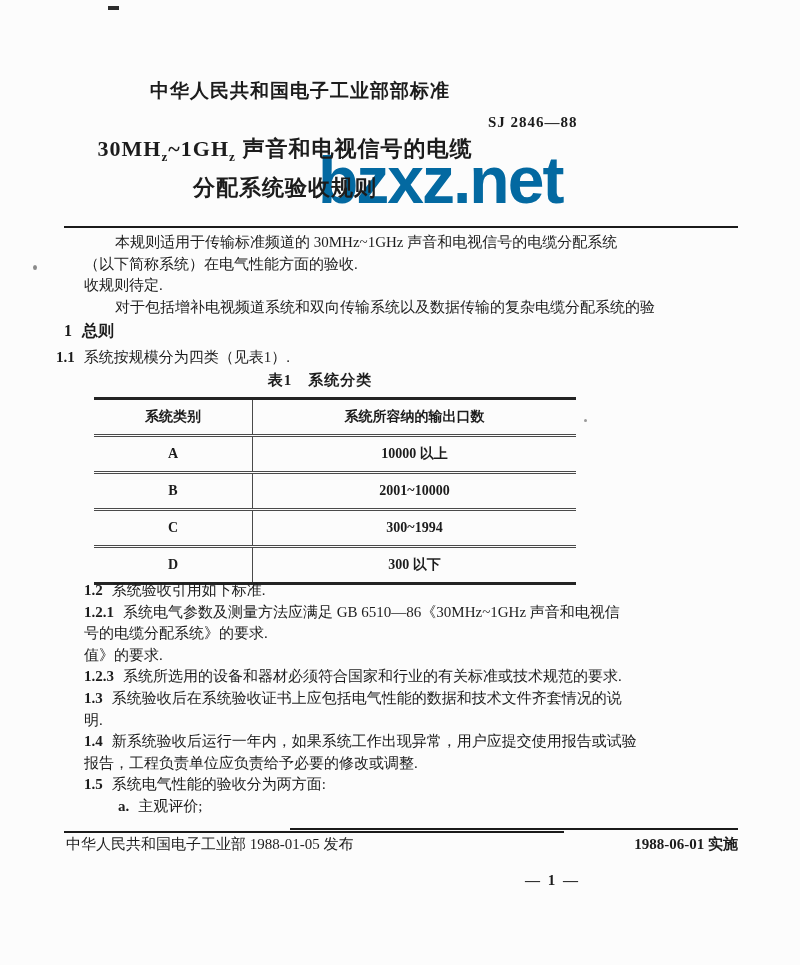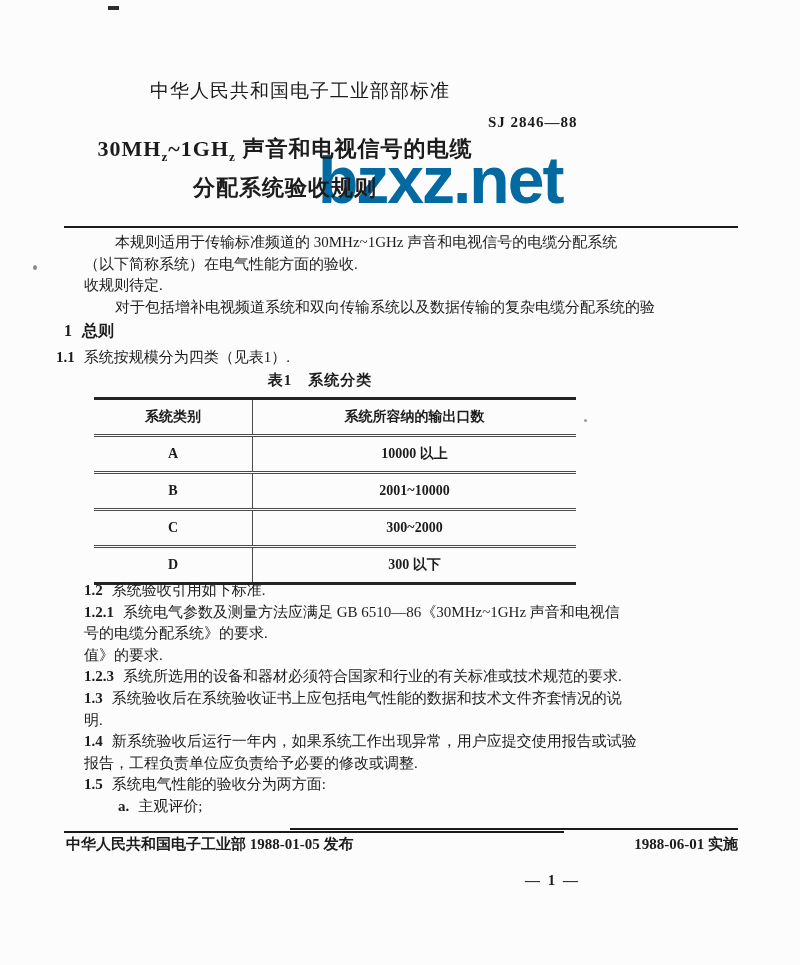--- a/index.html
+++ b/index.html
@@ -17,21 +17,21 @@
     position:absolute;left:318px;top:130px;z-index:0;
     font-family:Liberation Sans, sans-serif;
     font-weight:800;font-size:66px;letter-spacing:-2px;
     color:#0369a1;user-select:none;margin-top:12px;
   }
   .layer{position:absolute;z-index:1;}
 
   .agency{
     left:150px;top:78px;
     font-family:"Liberation Sans","DejaVu Sans",sans-serif;
-    font-size:19px;font-weight:normal;letter-spacing:1px;
+    font-size:19px;font-weight:bold;letter-spacing:1px;
   }
   .std-no{
     left:488px;top:114px;
     font-size:15px;font-weight:bold;letter-spacing:1px;
   }
   .doc-title{
     left:20px;top:133px;width:530px;text-align:center;
     font-size:22px;font-weight:bold;line-height:31px;letter-spacing:1px;
   }
   .doc-title sub{font-size:60%;vertical-align:sub;}
@@ -63,21 +63,21 @@
   table.cls td,table.cls th{
     height:34px;text-align:center;vertical-align:middle;
     font-size:14px;font-weight:bold;padding:0;margin-top:19px;
   }
   table.cls tr{border-bottom:3px double #4a4a4a;}
   table.cls tr:last-child{border-bottom:none;}
   table.cls .col-class{width:158px;border-right:1px solid #4a4a4a;}
 
   .clause-block{left:64px;top:580px;}
 
-  .footer-issued{left:66px;top:835px;font-size:15px;font-weight:bold;white-space:nowrap;}
+  .footer-issued{left:66px;top:835px;font-size:15px;font-weight:normal;white-space:nowrap;}
   .footer-impl{right:62px;top:835px;font-size:15px;font-weight:bold;white-space:nowrap;}
   .pageno{left:505px;top:872px;width:95px;text-align:center;
     font-size:15px;font-weight:bold;letter-spacing:2px;}
 
   .speck{position:absolute;z-index:2;background:#555;}
   .speck-a{left:108px;top:6px;width:11px;height:4px;background:#2c2c2c;}
   .speck-b{left:33px;top:265px;width:4px;height:5px;border-radius:50%;background:#8a8a8a;}
   .speck-c{left:584px;top:419px;width:3px;height:3px;border-radius:50%;background:#9a9a9a;}
 </style>
 </head>
@@ -124,21 +124,21 @@
         <tr>
           <td class="col-class">A</td>
           <td class="col-count">10000 以上</td>
         </tr>
         <tr>
           <td class="col-class">B</td>
           <td class="col-count">2001~10000</td>
         </tr>
         <tr>
           <td class="col-class">C</td>
-          <td class="col-count">300~2000</td>
+          <td class="col-count">300~1994</td>
         </tr>
         <tr>
           <td class="col-class">D</td>
           <td class="col-count">300 以下</td>
         </tr>
       </tbody>
   </table>
 
   <div class="layer textblock clause-block" id="clause-block">
       <div class="tline"><span class="cnum">1.2</span>系统验收引用如下标准.</div>

